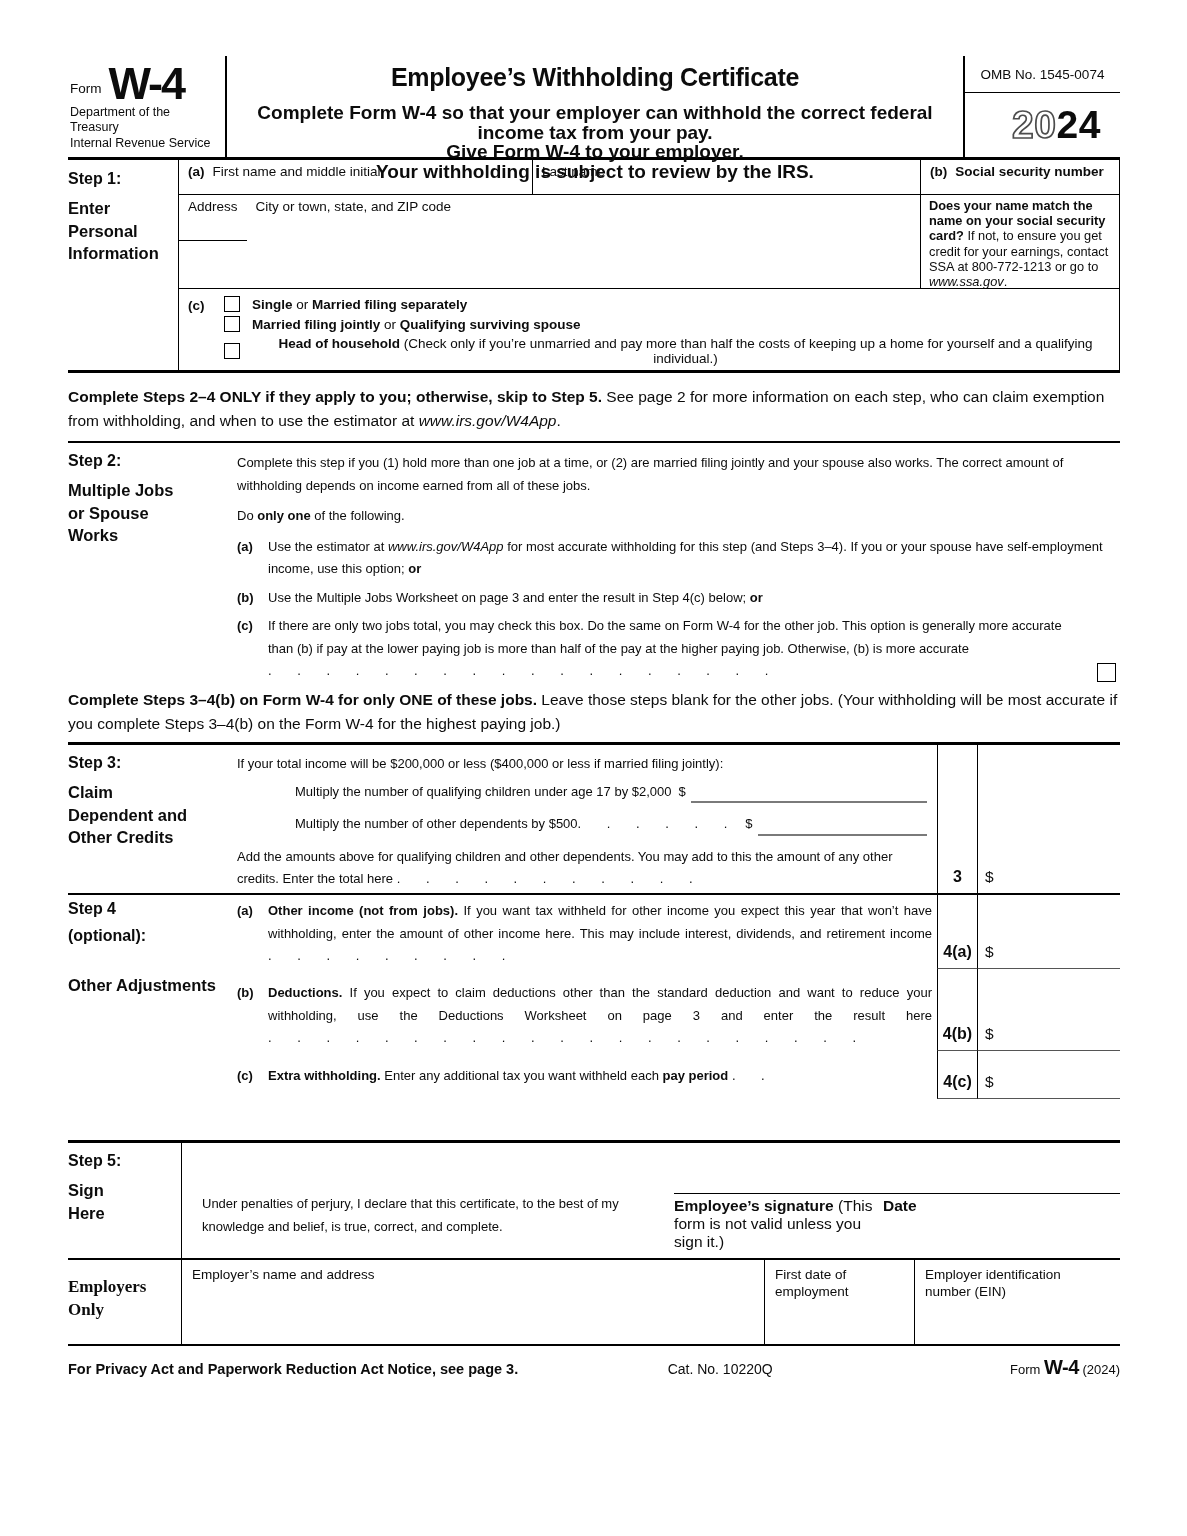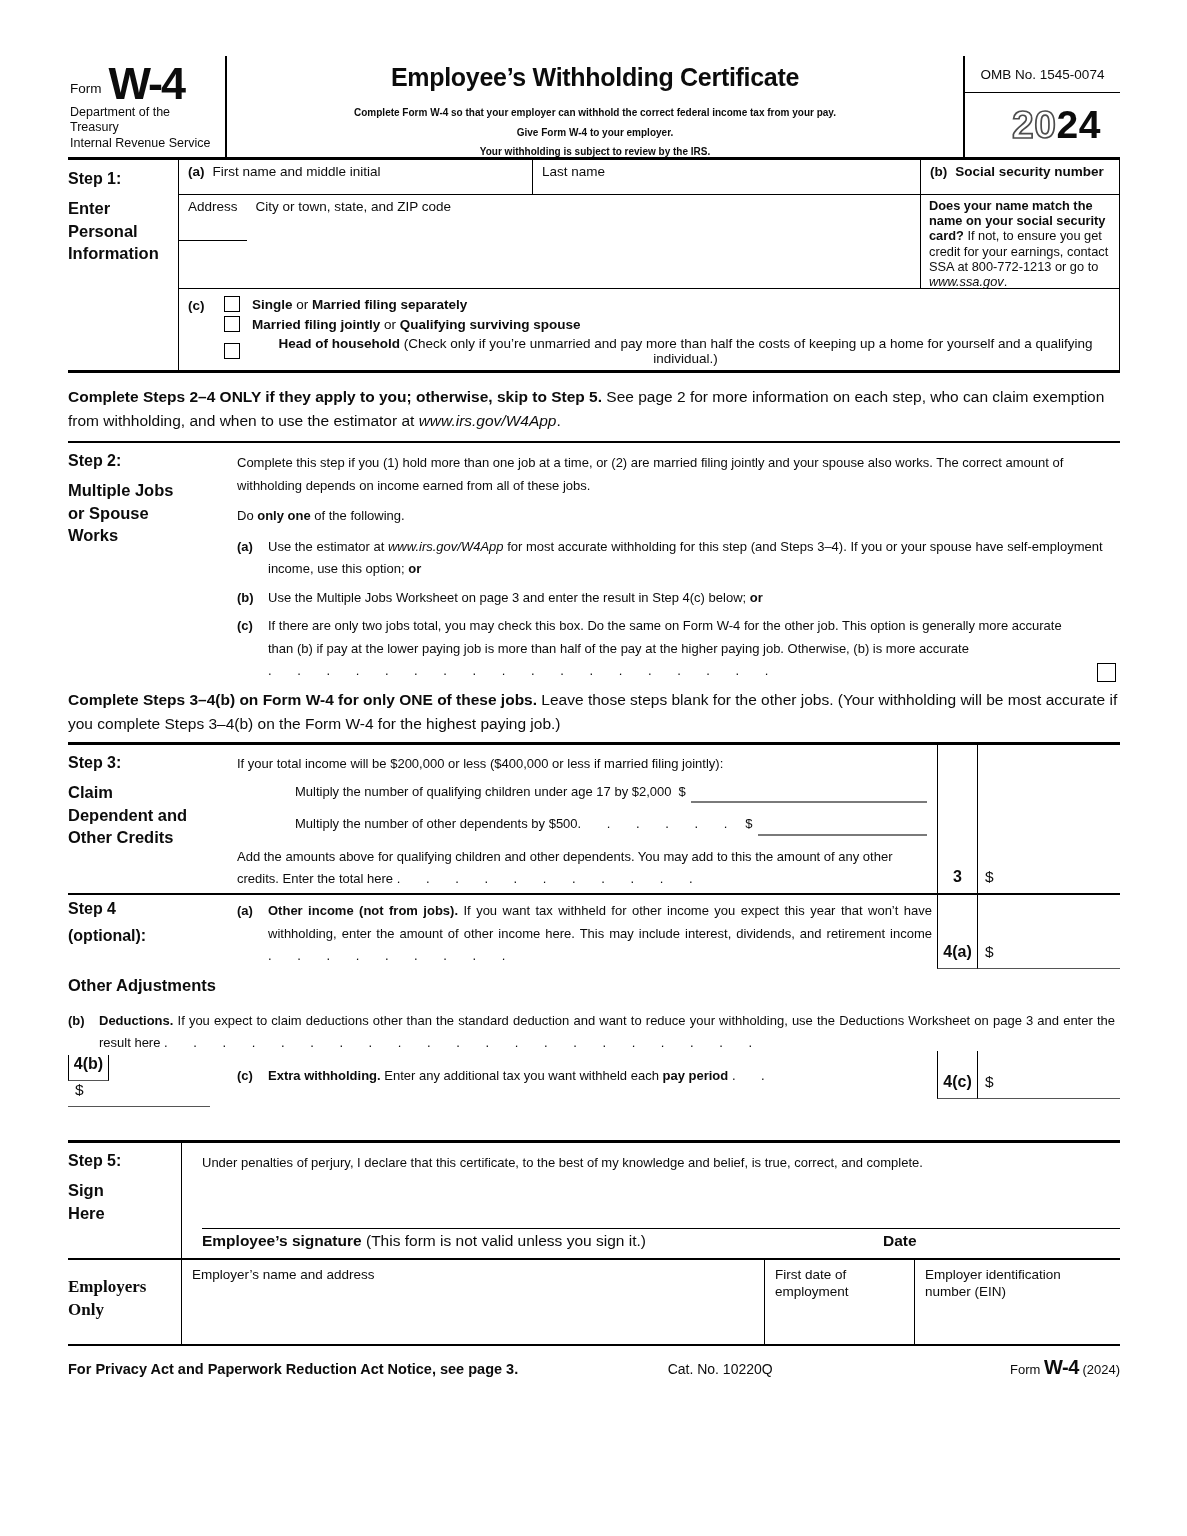--- a/index.html
+++ b/index.html
@@ -12,21 +12,21 @@
 
   
   .hdr { display: flex; height: 104px; border-bottom: 3px solid #000; }
   .hdr-left { width: 157px; display: flex; flex-direction: column; justify-content: space-between; padding: 10px 6px 6px 2px; }
   .formw4 { display: flex; align-items: flex-end; gap: 7px; }
   .form-word { font-size: 13.5px; padding-bottom: 5px; }
   .w4-big { font-size: 45px; font-weight: bold; letter-spacing: -2px; line-height: 0.78; }
   .dept { font-size: 12.5px; line-height: 15.5px; }
   .hdr-mid { flex: 1; border-left: 2px solid #000; border-right: 2px solid #000; text-align: center; padding-top: 7px; }
   .hdr-title { font-size: 25px; font-weight: bold; letter-spacing: -0.3px; margin-bottom: 11px; }
-  .hdr-sub { font-size: 10px; font-weight: bold; line-height: 19.5px; }
+  .hdr-sub { font-size: 19px; font-weight: bold; line-height: 19.5px; }
   .hdr-right { width: 155px; display: flex; flex-direction: column; }
   .omb { height: 37px; border-bottom: 1.6px solid #000; display: flex; align-items: center; justify-content: center; font-size: 13.5px; }
   .yearbox { flex: 1; display: flex; align-items: center; justify-content: center; font-size: 39px; font-weight: bold; letter-spacing: 0.5px; }
   .yr-outline { color: transparent; margin-left: 28px; -webkit-text-stroke: 1.7px #4d4d4d; }
 
   
   .s1 { display: flex; height: 213px; border-bottom: 3px solid #000; }
   .s1-label { width: 111px; border-right: 1.6px solid #000; padding-top: 10px; }
   .step-num { font-size: 16px; font-weight: bold; margin-bottom: 9px; }
   .step-sub { font-size: 16.5px; font-weight: bold; line-height: 22.5px; }
@@ -80,34 +80,34 @@
   .dolcol { width: 142px; flex: none; display: flex; align-items: flex-end; font-size: 15.5px; padding: 0 0 7px 7px; }
   .s3-intro { margin-bottom: 5px; }
   .s3-mult { display: flex; align-items: flex-end; margin: 2px 10px 10px 58px; }
   .s3-mult .dollar { margin: 0 5px 0 7px; }
   .writeline { flex: 1; border-bottom: 2px solid #7a7a7a; height: 19px; }
   .s3-total { margin-top: 3px; padding-right: 4px; }
   .s4row { display: flex; }
   .s4row .numcol, .s4row .dolcol { border-bottom: 1.6px solid #555; }
   .s4a { height: 74px; }
   .s4a .s4-body { padding-top: 5px; }
-  .s4b { height: 82px; flex-direction: column; }
+  .s4b { height: 82px; }
   .s4b .s4-body { padding-top: 13px; }
   .s4c { height: 48px; }
   .s4c .s4-body { padding-top: 14px; }
   .s4-body { flex: 1; display: flex; padding-right: 5px; }
   .s4-label { width: 169px; flex: none; padding-top: 5px; }
   .just { text-align: justify; }
   .spacer { height: 41px; }
 
   
   .step5 { height: 118px; border-top: 3px solid #000; }
   .s5-label { width: 114px; flex: none; border-right: 1.6px solid #000; padding-top: 9px; }
   .s5-label .step-sub { width: 58px; }
-  .s5-body { flex: 1; display: flex; flex-direction: column; justify-content: space-between; padding: 9px 0 0 20px; }
+  .s5-body { flex: 1; display: flex; justify-content: space-between; padding: 9px 0 0 20px; margin-top: 41px; }
   .sigrow { display: flex; padding-bottom: 8px; }
   .sig-block { flex: 1; }
   .date-block { width: 237px; flex: none; }
   .sigline { border-top: 1.6px solid #000; margin-bottom: 3px; height: 0; }
   .sig-caption { font-size: 15.5px; }
   .date-caption { font-size: 15.5px; font-weight: bold; }
 
   
   .emp { display: flex; height: 88px; border-top: 2px solid #000; border-bottom: 2.5px solid #000; }
   .emp-label { width: 114px; flex: none; border-right: 1.6px solid #000; padding-top: 16px; font-family: Liberation Serif, serif; }

